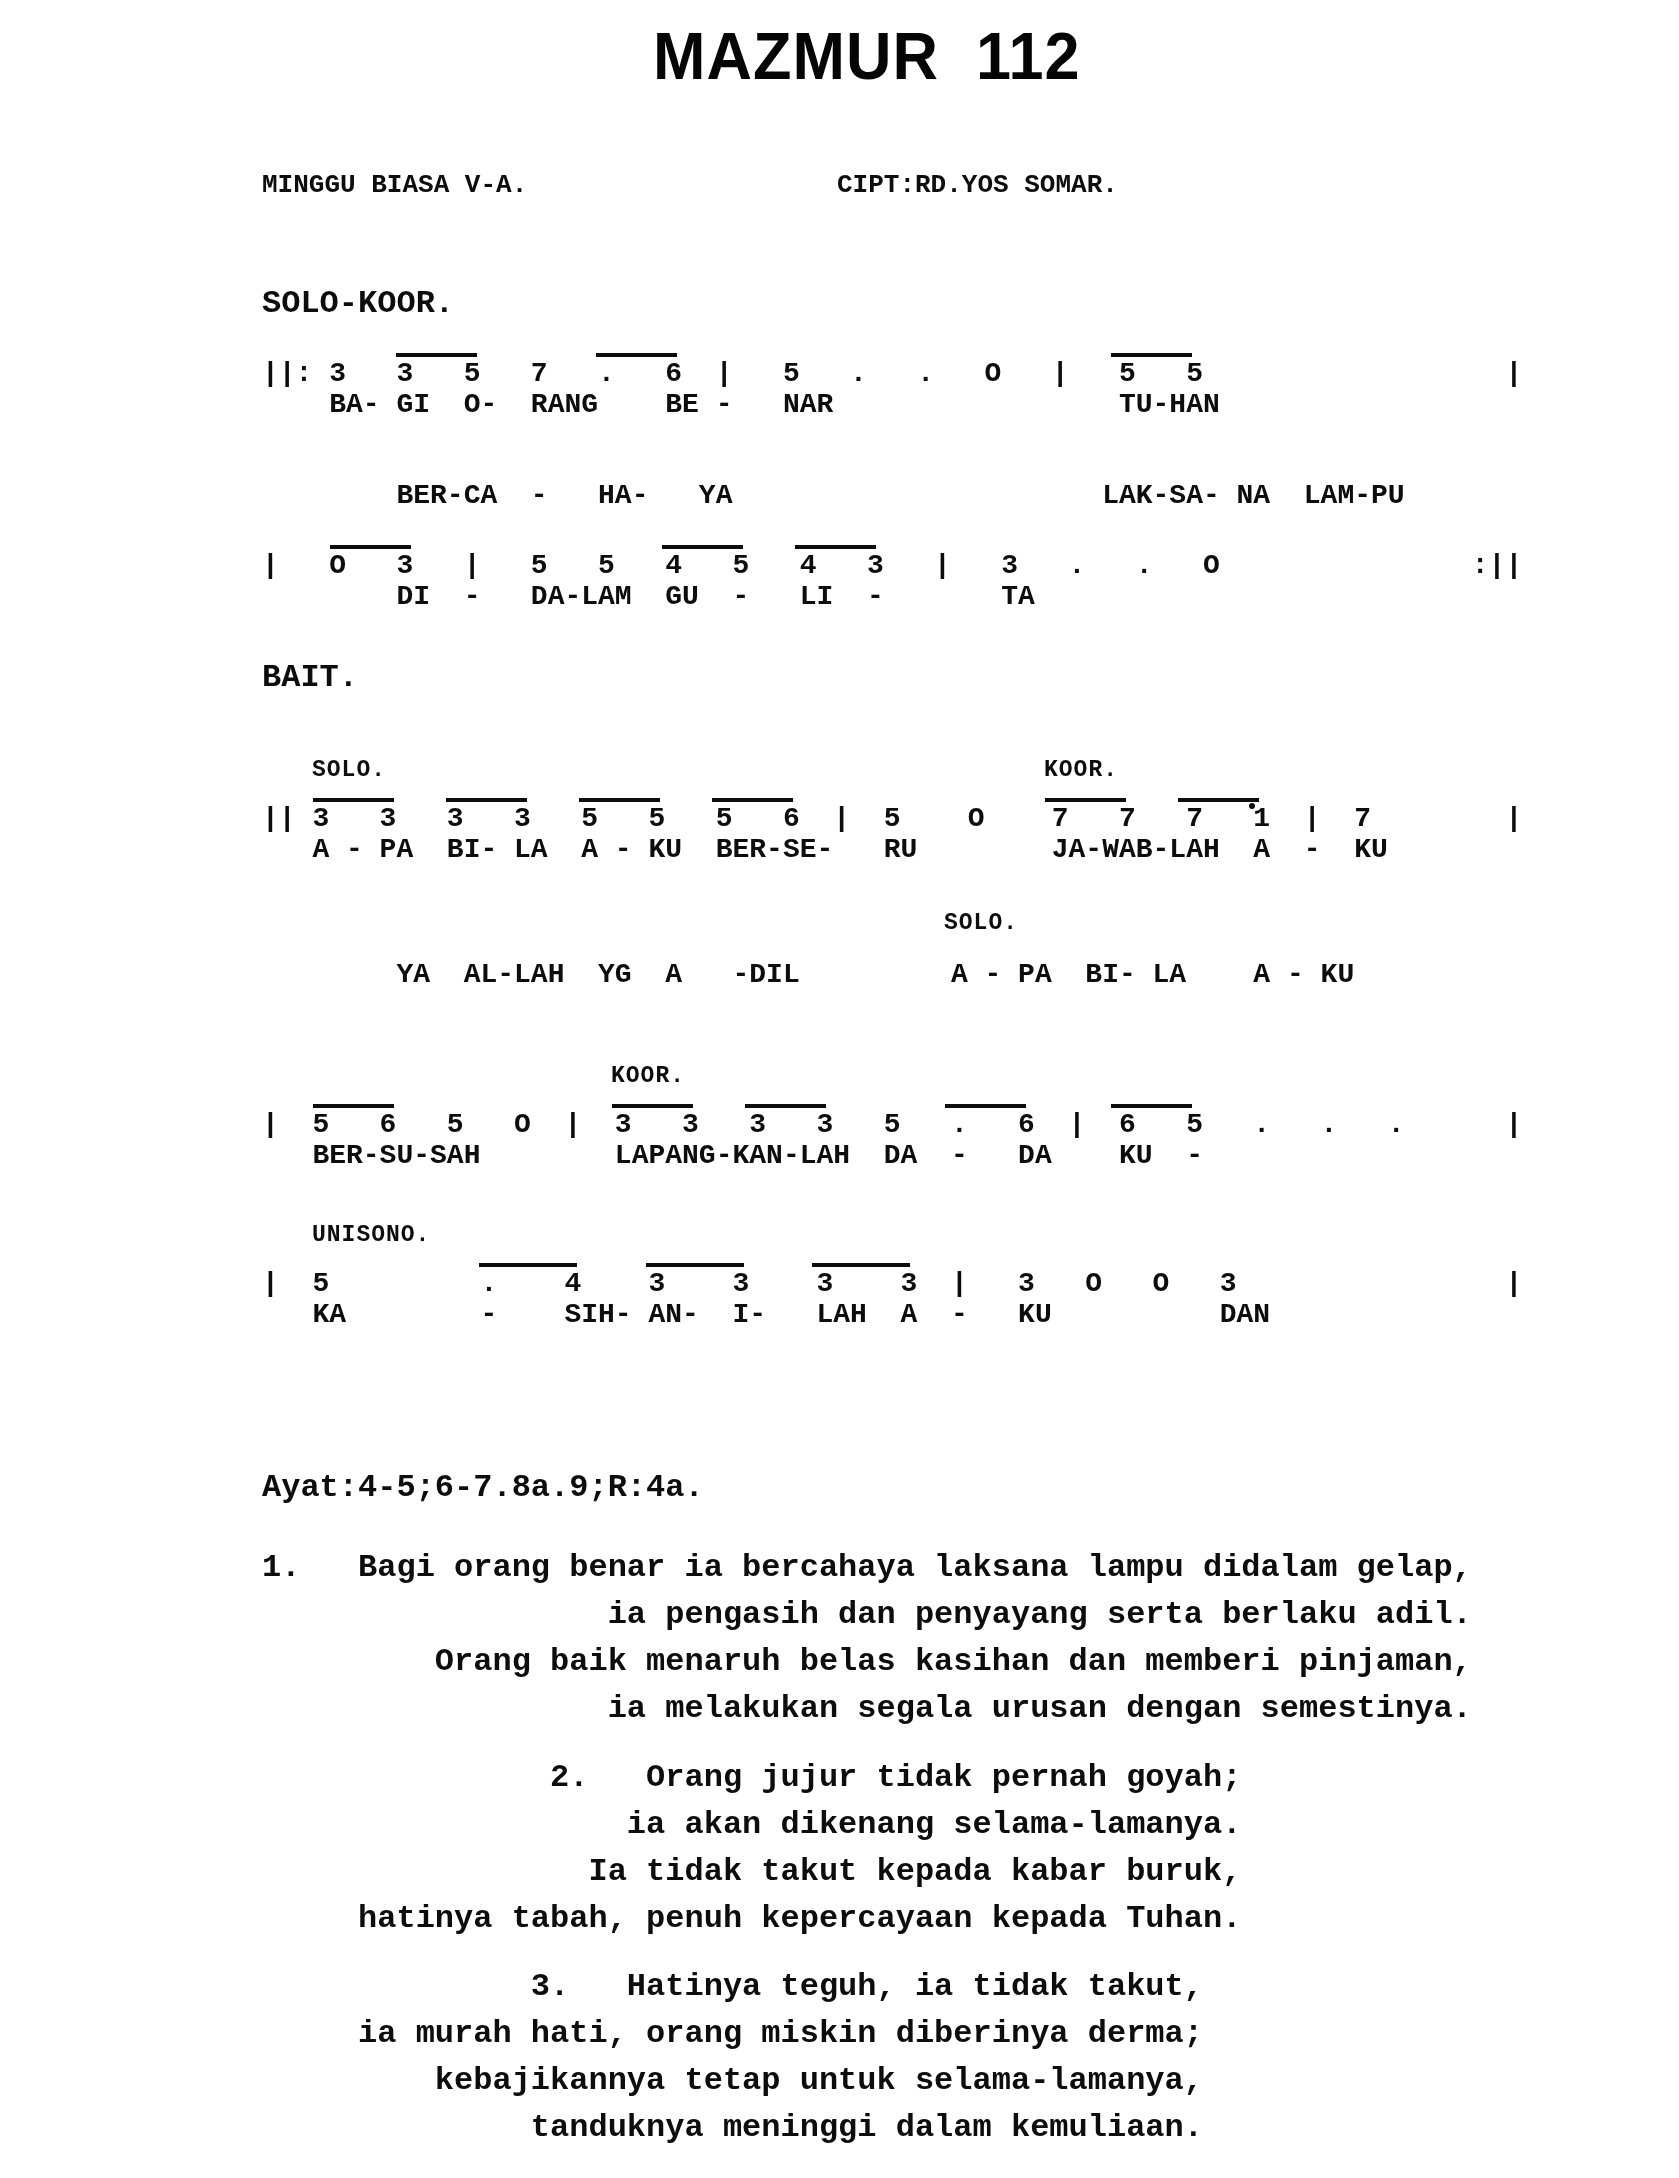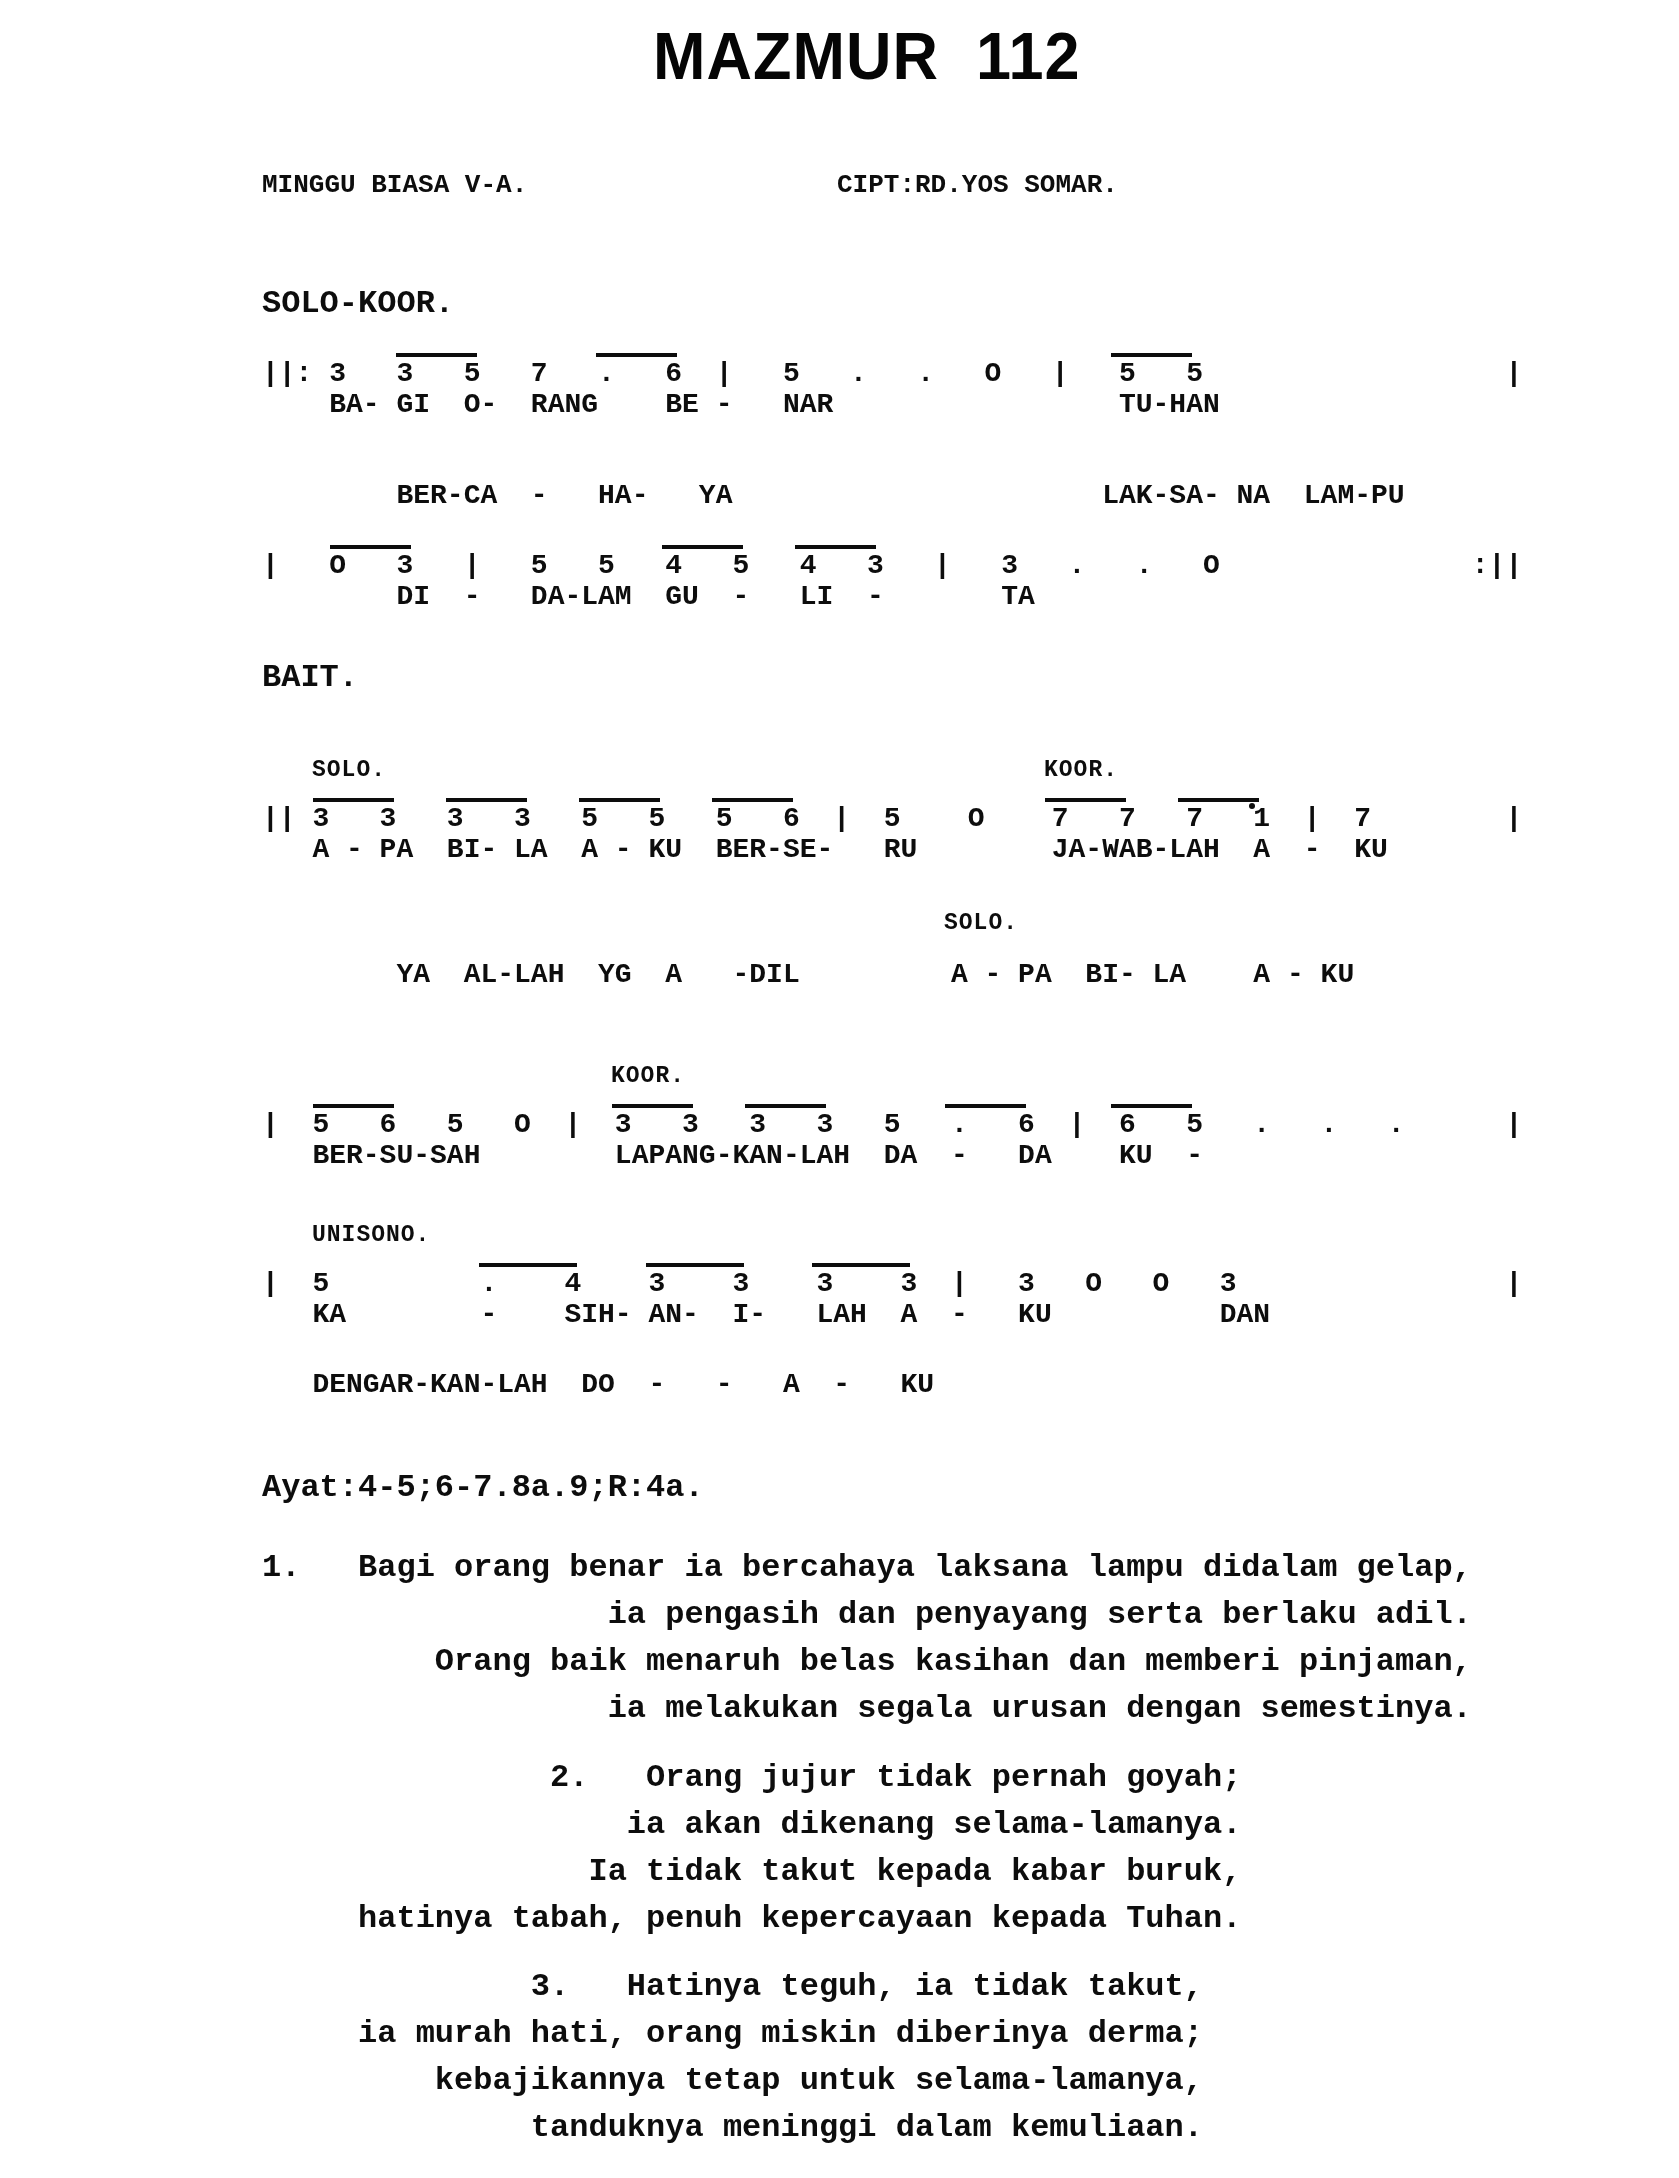--- a/index.html
+++ b/index.html
@@ -123,21 +123,20 @@
         <div class="mlabel" style="left: 50px;">UNISONO.</div>
         <div class="nw">
           <i class="beam" style="left: 217px; width: 98px;"></i>
           <i class="beam" style="left: 384px; width: 98px;"></i>
           <i class="beam" style="left: 550px; width: 98px;"></i>
           <pre class="m-notes">|  5         .    4    3    3    3    3  |   3   O   O   3                |</pre>
         </div>
         <pre class="m-lyrics">   KA        -    SIH- AN-  I-   LAH  A  -   KU          DAN</pre>
       </div>
       <div class="system" style="top: 1368px;">
-        <pre class="m-lyrics">   DENGAR-KAN-LAH  DO  -   -   A  -   KU</pre>
       </div>
     </div>
   <div id="verses">
       <pre class="verse" style="top: 1544px;">1.   Bagi orang benar ia bercahaya laksana lampu didalam gelap,
      ia pengasih dan penyayang serta berlaku adil.
      Orang baik menaruh belas kasihan dan memberi pinjaman,
      ia melakukan segala urusan dengan semestinya.</pre>
       <pre class="verse" style="top: 1754px;">2.   Orang jujur tidak pernah goyah;
      ia akan dikenang selama-lamanya.
      Ia tidak takut kepada kabar buruk,

